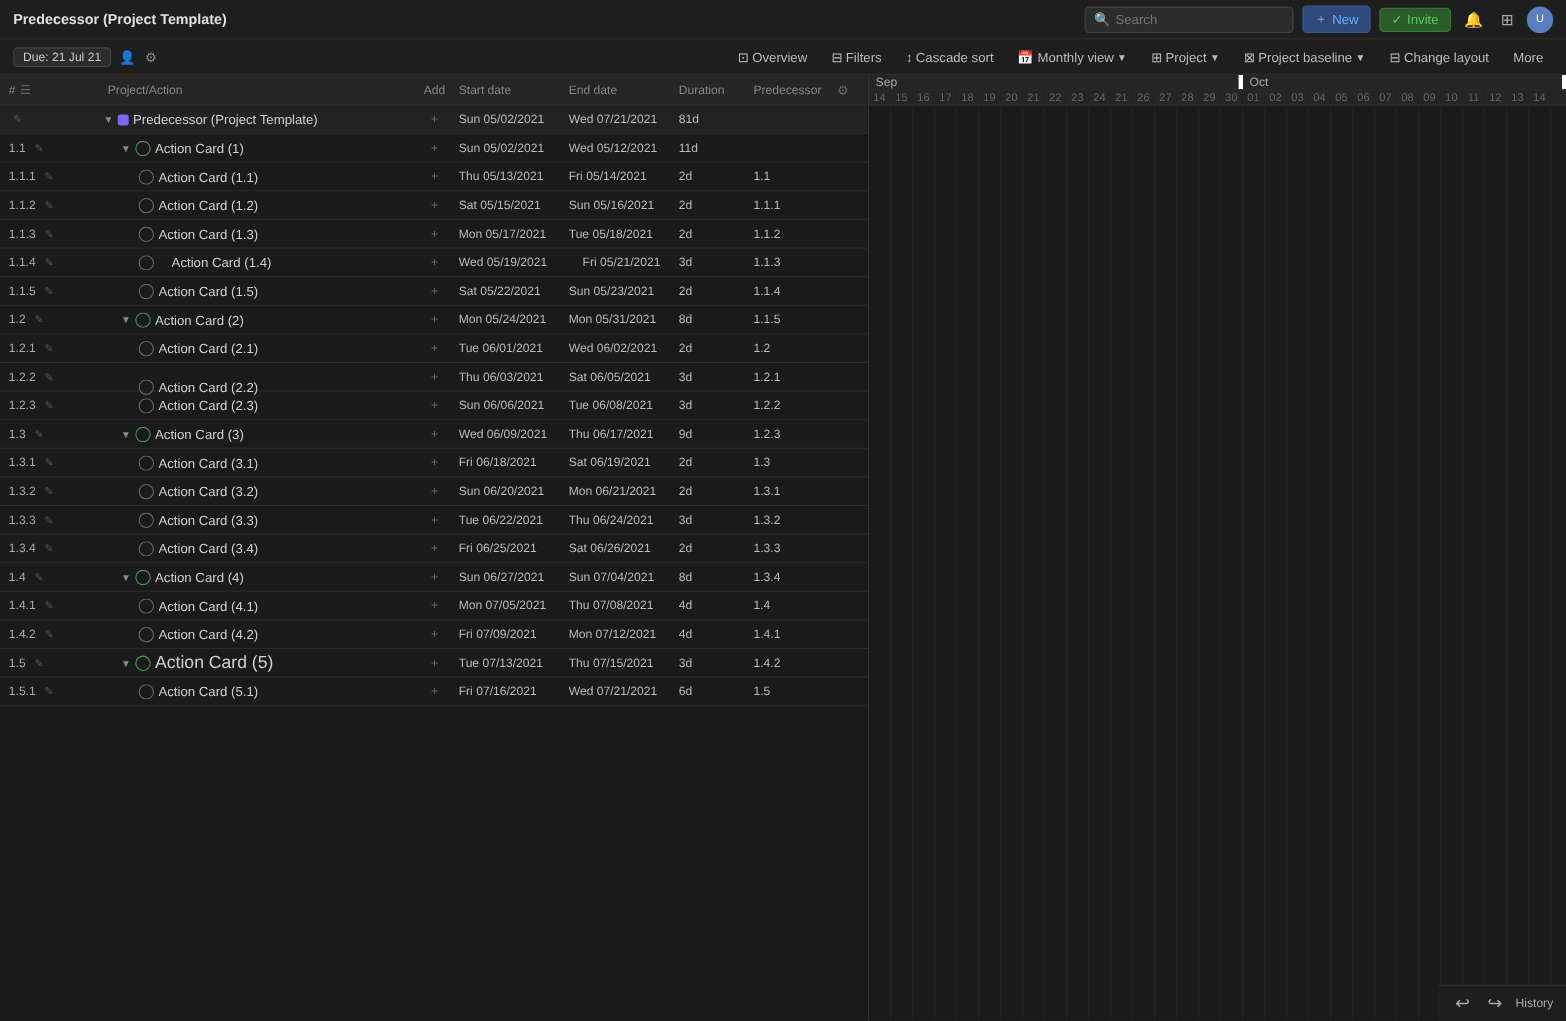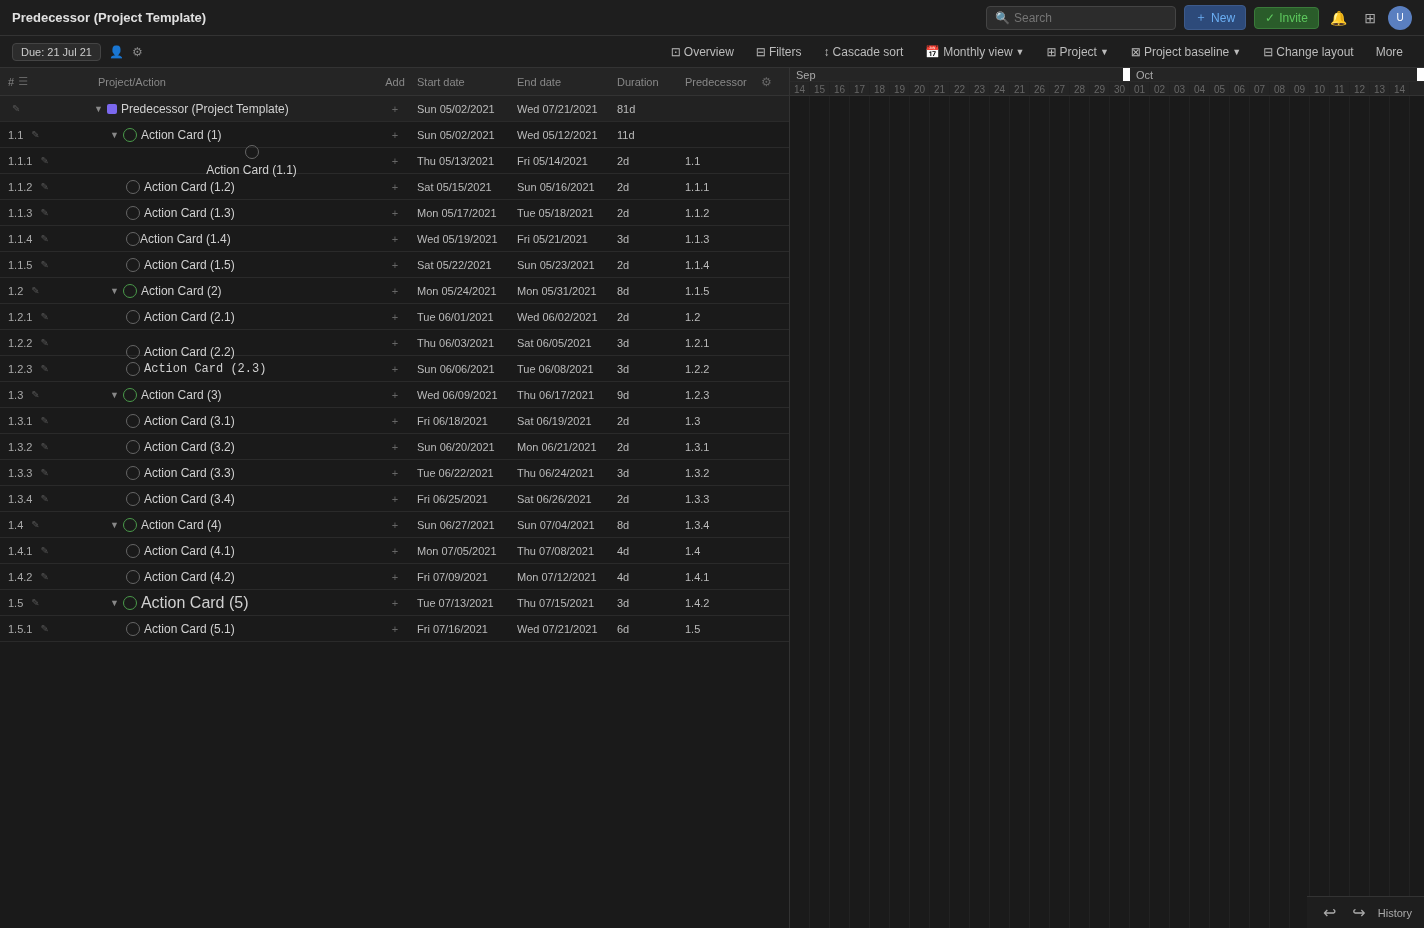--- a/index.html
+++ b/index.html
@@ -58,21 +58,21 @@
     .row .col-pred { font-size: 11px; color: #bbb; padding-left: 4px; }
 
     .add-action { padding: 6px 0 0 70px; font-size: 12px; color: #5a8fc0; cursor: pointer; }
 
     
     .gantt-area { flex: 1; display: flex; flex-direction: column; overflow: hidden; background: #1a1a1a; }
     .gantt-header { height: 28px; background: #252525; border-bottom: 1px solid #333; display: flex; align-items: stretch; flex-shrink: 0; overflow: hidden; position: relative; }
 
     .gantt-header-inner { display: flex; flex-direction: column; width: 100%; }
     .gantt-months-row { display: flex; height: 14px; border-bottom: 1px solid #2a2a2a; }
-    .gantt-month-label { font-size: 11px; color: #aaa; padding: 0 6px; display: flex; align-items: center; border-right: 7px solid #ffffff; }
+    .gantt-month-label { font-size: 11px; color: #aaa; padding: 0 6px; display: flex; align-items: center; border-right: 4px solid #ffffff; }
     .gantt-days-container { display: flex; height: 14px; }
     .gantt-day-cell { width: 20px; font-size: 10px; color: #666; text-align: center; flex-shrink: 0; border-right: 1px solid #222; display: flex; align-items: center; justify-content: center; }
 
     .gantt-body { flex: 1; overflow: hidden; position: relative; }
     .gantt-grid { position: absolute; top: 0; left: 0; right: 0; bottom: 0; display: flex; }
     .gantt-col { width: 20px; flex-shrink: 0; border-right: 1px solid #222; }
 
     .bottom-bar { position: fixed; bottom: 0; right: 0; display: flex; align-items: center; gap: 8px; padding: 4px 12px; background: #1e1e1e; border-top: 1px solid #333; font-size: 11px; color: #888; }
   </style>
 </head>
@@ -200,21 +200,21 @@
       <div class="col-dur" style="font-size:11px;color:#bbb;padding-left:4px;">11d</div>
       <div class="col-pred" style="font-size:11px;color:#bbb;padding-left:4px;"></div>
       <div class="col-settings"></div>
     </div>
         <div class="row">
       <div class="col-num">
         <span style="color:#aaa;font-size:11px;">1.1.1</span>
         <span style="color:#555;font-size:10px;cursor:pointer;margin-left:4px;">✎</span>
       </div>
       <div class="col-icon"></div>
-      <div class="col-project" style="padding-left:36px; display:flex; align-items:center; gap:4px;flex-direction:column;">
+      <div class="col-project" style="padding-left:36px; display:flex; align-items:center; gap:4px;">
         <span style="width:14px;height:14px;border-radius:50%;border:1.5px solid #666;display:inline-block;flex-shrink:0;"></span>
         <span style="font-size:12px;overflow:hidden;white-space:nowrap;text-overflow:ellipsis;">Action Card (1.1)</span>
       </div>
       <div class="col-add" style="color:#666;font-size:11px;text-align:center;cursor:pointer;">+</div>
       <div class="col-start" style="font-size:11px;color:#bbb;padding-left:4px;">Thu 05/13/2021</div>
       <div class="col-end" style="font-size:11px;color:#bbb;padding-left:4px;">Fri 05/14/2021</div>
       <div class="col-dur" style="font-size:11px;color:#bbb;padding-left:4px;">2d</div>
       <div class="col-pred" style="font-size:11px;color:#bbb;padding-left:4px;">1.1</div>
       <div class="col-settings"></div>
     </div>
@@ -251,27 +251,27 @@
       <div class="col-dur" style="font-size:11px;color:#bbb;padding-left:4px;">2d</div>
       <div class="col-pred" style="font-size:11px;color:#bbb;padding-left:4px;">1.1.2</div>
       <div class="col-settings"></div>
     </div>
         <div class="row">
       <div class="col-num">
         <span style="color:#aaa;font-size:11px;">1.1.4</span>
         <span style="color:#555;font-size:10px;cursor:pointer;margin-left:4px;">✎</span>
       </div>
       <div class="col-icon"></div>
-      <div class="col-project" style="padding-left:36px; display:flex; align-items:center; gap:0;">
+      <div class="col-project" style="padding-left:36px; display:flex; align-items:center; gap:16px;">
         <span style="width:14px;height:14px;border-radius:50%;border:1.5px solid #666;display:inline-block;flex-shrink:0;"></span>
         <span style="font-size:12px;overflow:hidden;white-space:nowrap;text-overflow:ellipsis;">Action Card (1.4)</span>
       </div>
       <div class="col-add" style="color:#666;font-size:11px;text-align:center;cursor:pointer;">+</div>
       <div class="col-start" style="font-size:11px;color:#bbb;padding-left:4px;">Wed 05/19/2021</div>
-      <div class="col-end" style="font-size:11px;color:#bbb;padding-left:4px;">Fri 05/21/2021</div>
+      <div class="col-end" style="font-size:11px;color:#bbb;padding-left:4px;text-align:center;">Fri 05/21/2021</div>
       <div class="col-dur" style="font-size:11px;color:#bbb;padding-left:4px;">3d</div>
       <div class="col-pred" style="font-size:11px;color:#bbb;padding-left:4px;">1.1.3</div>
       <div class="col-settings"></div>
     </div>
         <div class="row">
       <div class="col-num">
         <span style="color:#aaa;font-size:11px;">1.1.5</span>
         <span style="color:#555;font-size:10px;cursor:pointer;margin-left:4px;">✎</span>
       </div>
       <div class="col-icon"></div>
@@ -337,21 +337,21 @@
       <div class="col-dur" style="font-size:11px;color:#bbb;padding-left:4px;">3d</div>
       <div class="col-pred" style="font-size:11px;color:#bbb;padding-left:4px;">1.2.1</div>
       <div class="col-settings"></div>
     </div>
         <div class="row">
       <div class="col-num">
         <span style="color:#aaa;font-size:11px;">1.2.3</span>
         <span style="color:#555;font-size:10px;cursor:pointer;margin-left:4px;">✎</span>
       </div>
       <div class="col-icon"></div>
-      <div class="col-project" style="padding-left:36px; display:flex; align-items:flex-end; gap:4px;font-family:Liberation Mono, monospace;">
+      <div class="col-project" style="padding-left:36px; display:flex; align-items:flex-end; gap:4px;">
         <span style="width:14px;height:14px;border-radius:50%;border:1.5px solid #666;display:inline-block;flex-shrink:0;"></span>
         <span style="font-size:12px;overflow:hidden;white-space:nowrap;text-overflow:ellipsis;">Action Card (2.3)</span>
       </div>
       <div class="col-add" style="color:#666;font-size:11px;text-align:center;cursor:pointer;">+</div>
       <div class="col-start" style="font-size:11px;color:#bbb;padding-left:4px;">Sun 06/06/2021</div>
       <div class="col-end" style="font-size:11px;color:#bbb;padding-left:4px;">Tue 06/08/2021</div>
       <div class="col-dur" style="font-size:11px;color:#bbb;padding-left:4px;">3d</div>
       <div class="col-pred" style="font-size:11px;color:#bbb;padding-left:4px;">1.2.2</div>
       <div class="col-settings"></div>
     </div>

